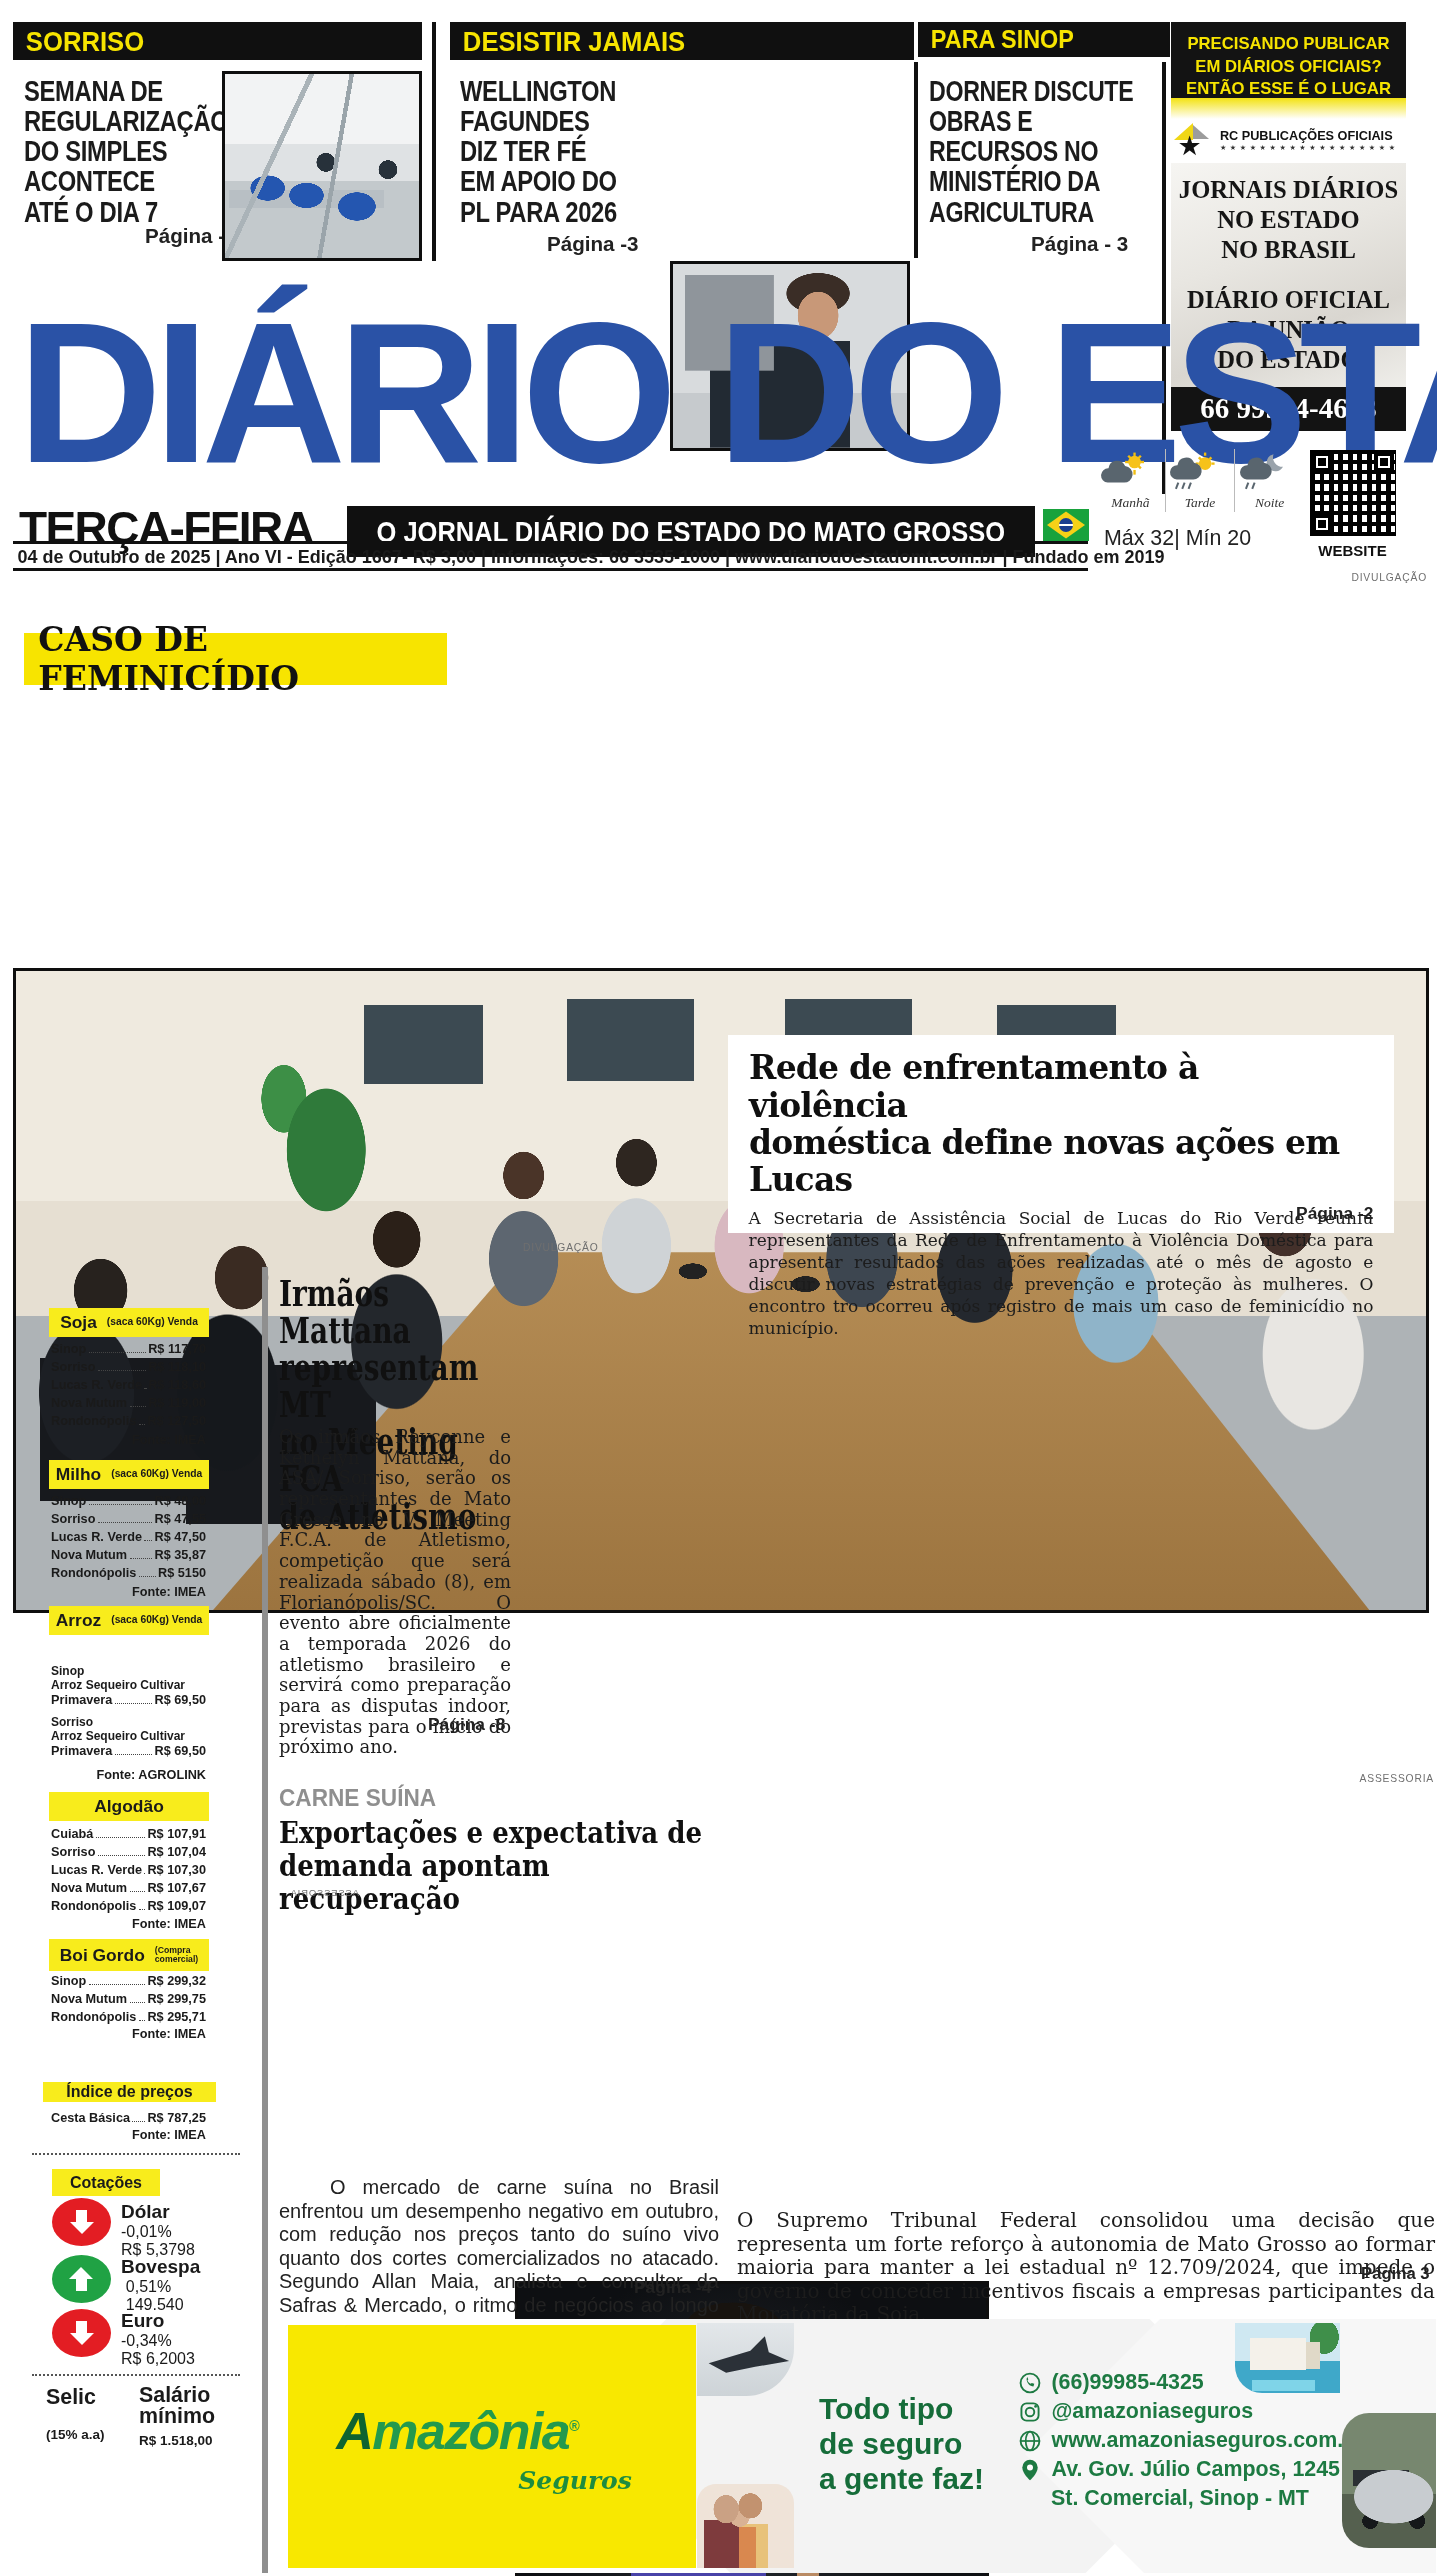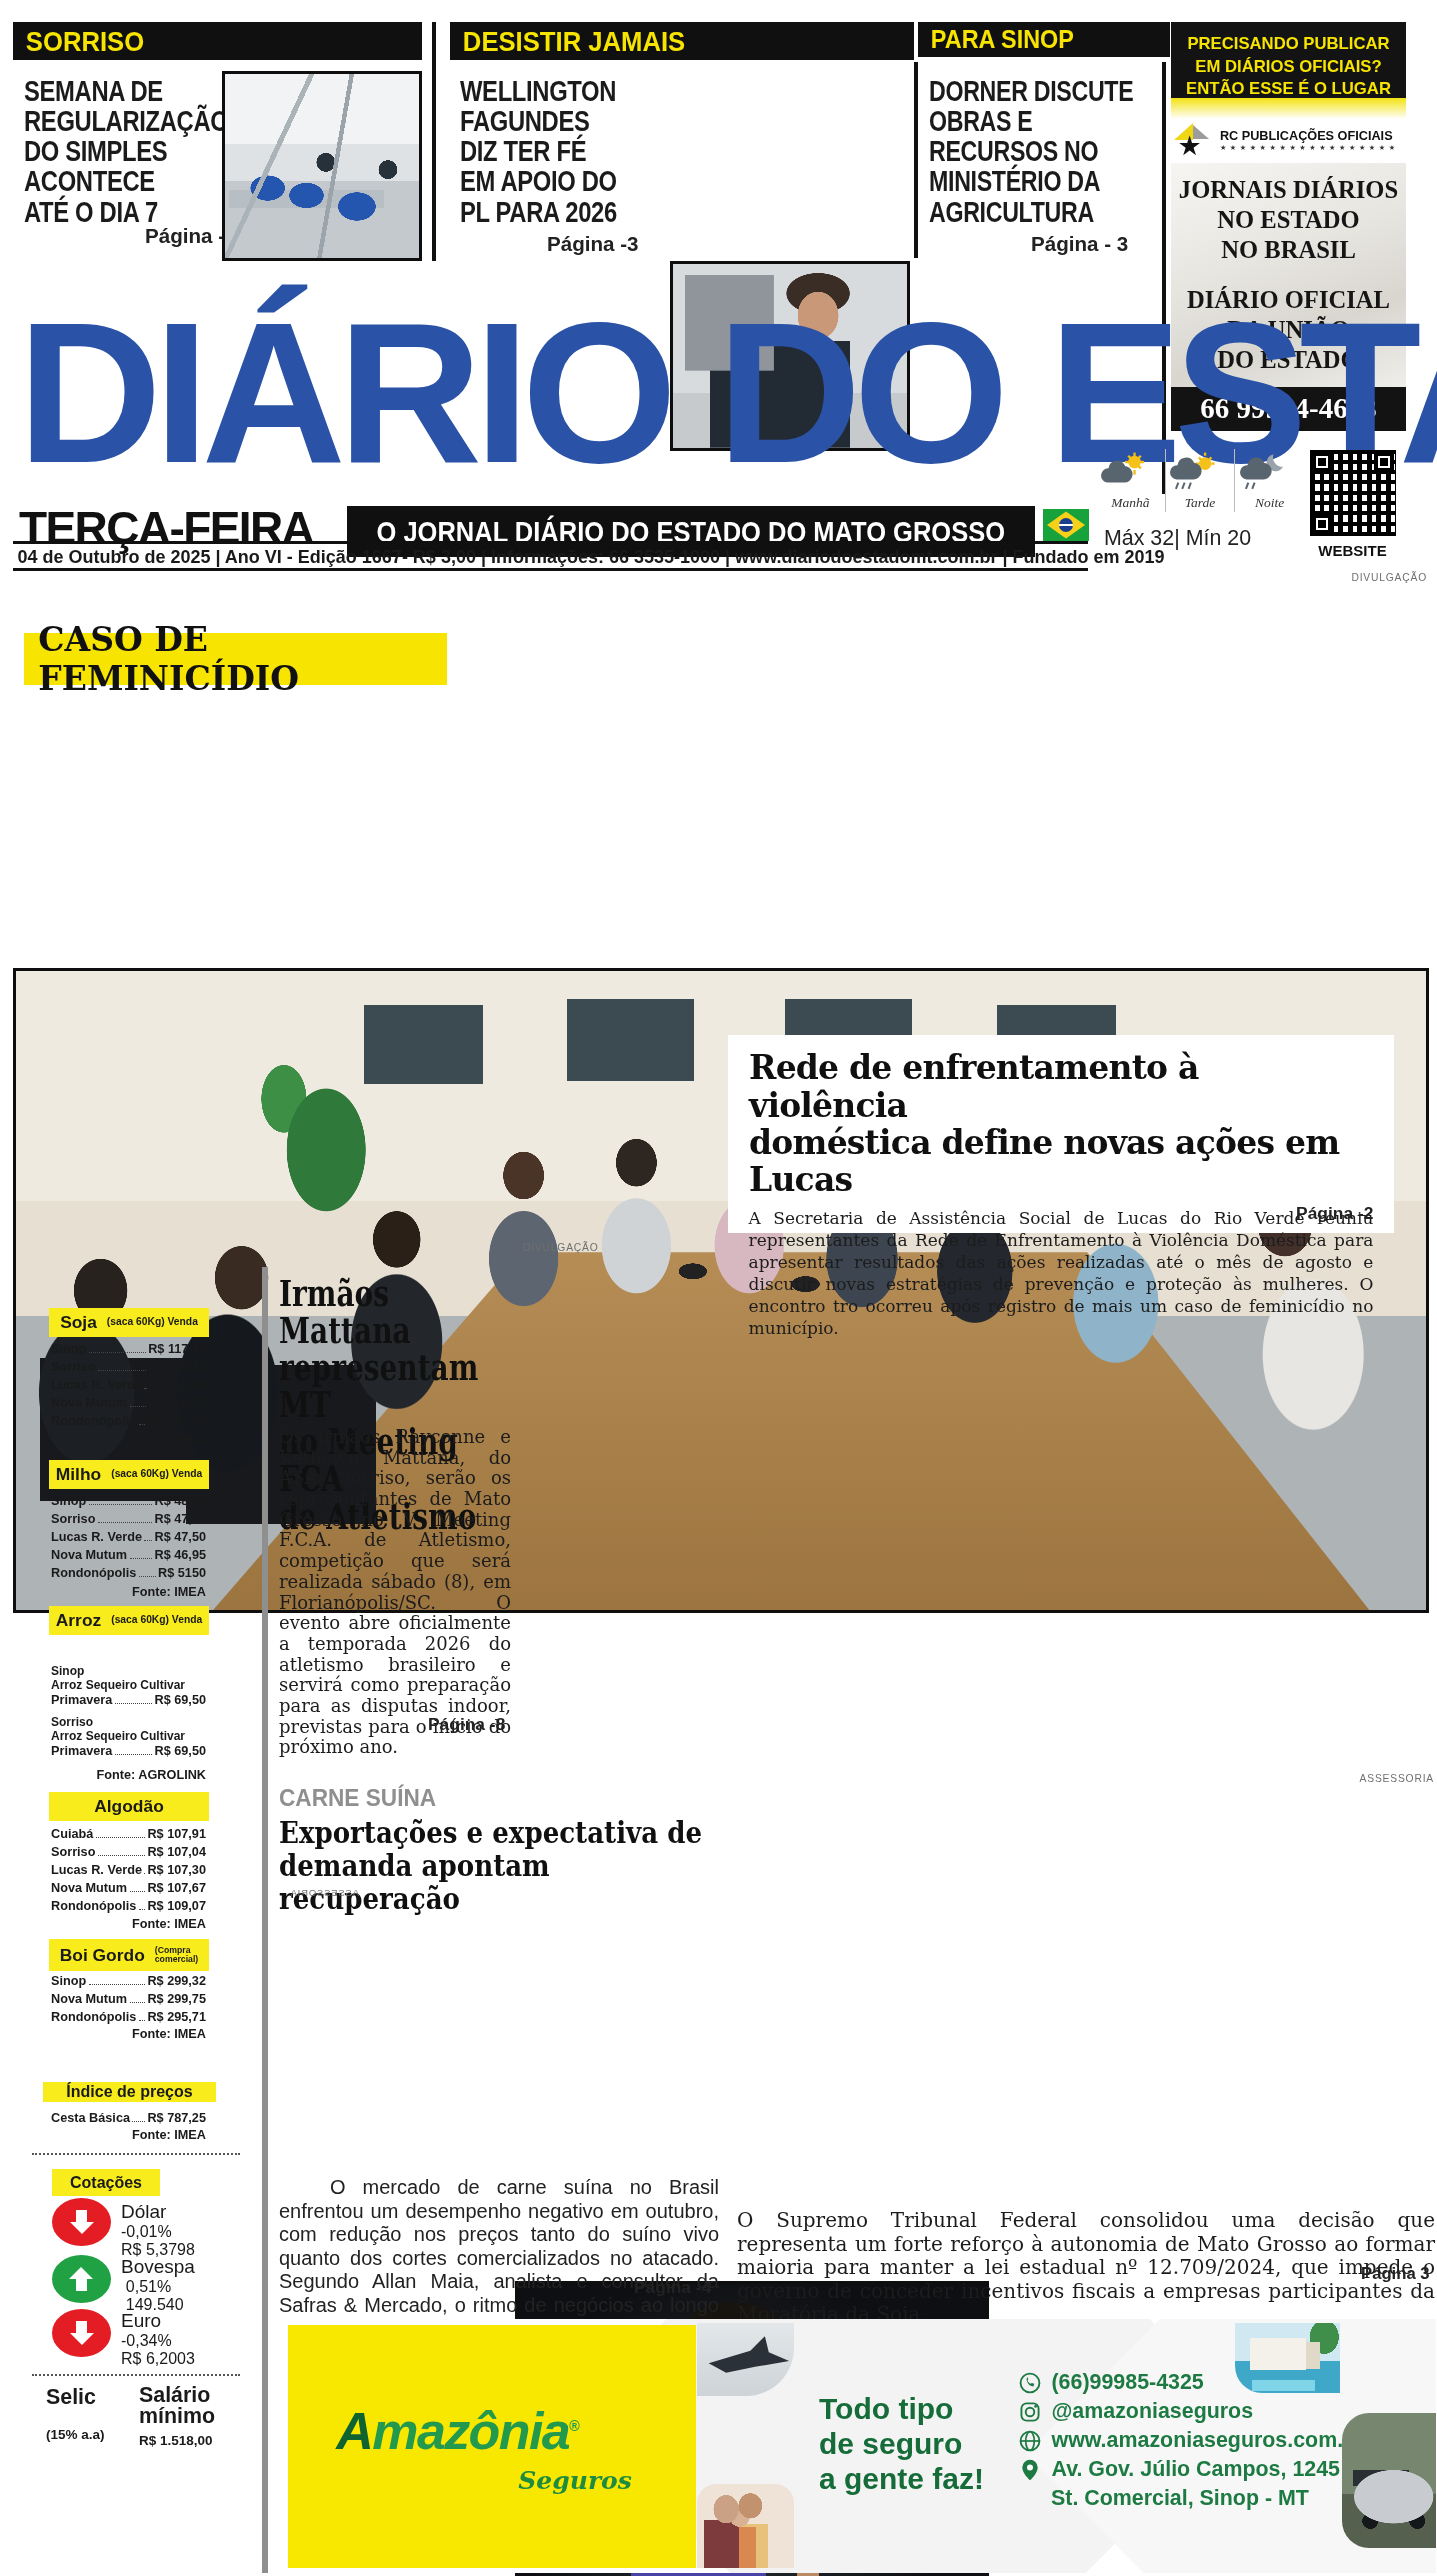--- a/index.html
+++ b/index.html
@@ -56,21 +56,21 @@
   .prices{display:flex;flex-direction:column;}
   .prow{display:flex;align-items:baseline;height:18px;font-size:12.7px;font-weight:700;color:#1a1a1a;}
   .prow .pdots{flex:1;border-bottom:1.6px dotted #444;margin:0 2.4px 2.4px 2.4px;}
   .src{font-weight:700;font-size:12.7px;color:#1a1a1a;text-align:right;}
   .glines{font-weight:700;font-size:12px;line-height:1.15;color:#1a1a1a;}
   .dotdiv{border-top:2.4px dotted #555;}
   .circ{border-radius:50%;display:flex;flex-direction:column;align-items:center;justify-content:center;}
   .circ.red{background:#e31d23;} .circ.green{background:#20a244;}
   .arrstem{width:10.3px;height:12px;background:#fff;}
   .arrtip{width:0;height:0;border:12.7px solid transparent;border-top:12px solid #fff;border-bottom:0;}
-  .cotname{font-weight:400;font-size:19px;color:#1a1a1a;}
+  .cotname{font-weight:700;font-size:19px;color:#1a1a1a;}
   .cotnum{font-weight:400;font-size:16px;color:#1a1a1a;line-height:1.15;}
   .selic{font-weight:900;font-size:21.4px;color:#1a1a1a;line-height:1.0;}
   .selicsub{font-weight:700;font-size:13.5px;color:#1a1a1a;}
   
   .adwrap{background:#fff;overflow:hidden;}
   .poly{position:absolute;background:#f3f3f3;transform:rotate(45deg);}
   .ylogo{background:#f8e800;position:absolute;}
   .amz{font-weight:900;font-style:italic;font-size:52px;color:#23994d;letter-spacing:-1.6px;}
   .amz::first-letter{color:#0e6330;}
   .amzr{font-size:14.3px;color:#23994d;vertical-align:super;font-weight:700;}
@@ -359,21 +359,21 @@
         <span>R$ 47,55</span>
       </div>
       <div class="prow">
         <span>Lucas R. Verde</span>
         <span class="pdots"></span>
         <span>R$ 47,50</span>
       </div>
       <div class="prow">
         <span>Nova Mutum</span>
         <span class="pdots"></span>
-        <span>R$ 46,95</span>
+        <span>R$ 35,87</span>
       </div>
       <div class="prow">
         <span>Rondonópolis</span>
         <span class="pdots"></span>
         <span>R$ 5150</span>
       </div>
     </div>
   <div class="abs src" style="left:51px;top:1585px;width:155px;">Fonte: IMEA</div>
 
   <div class="abs shdr" style="left:49px;top:1606px;width:160px;height:28.5px;">

